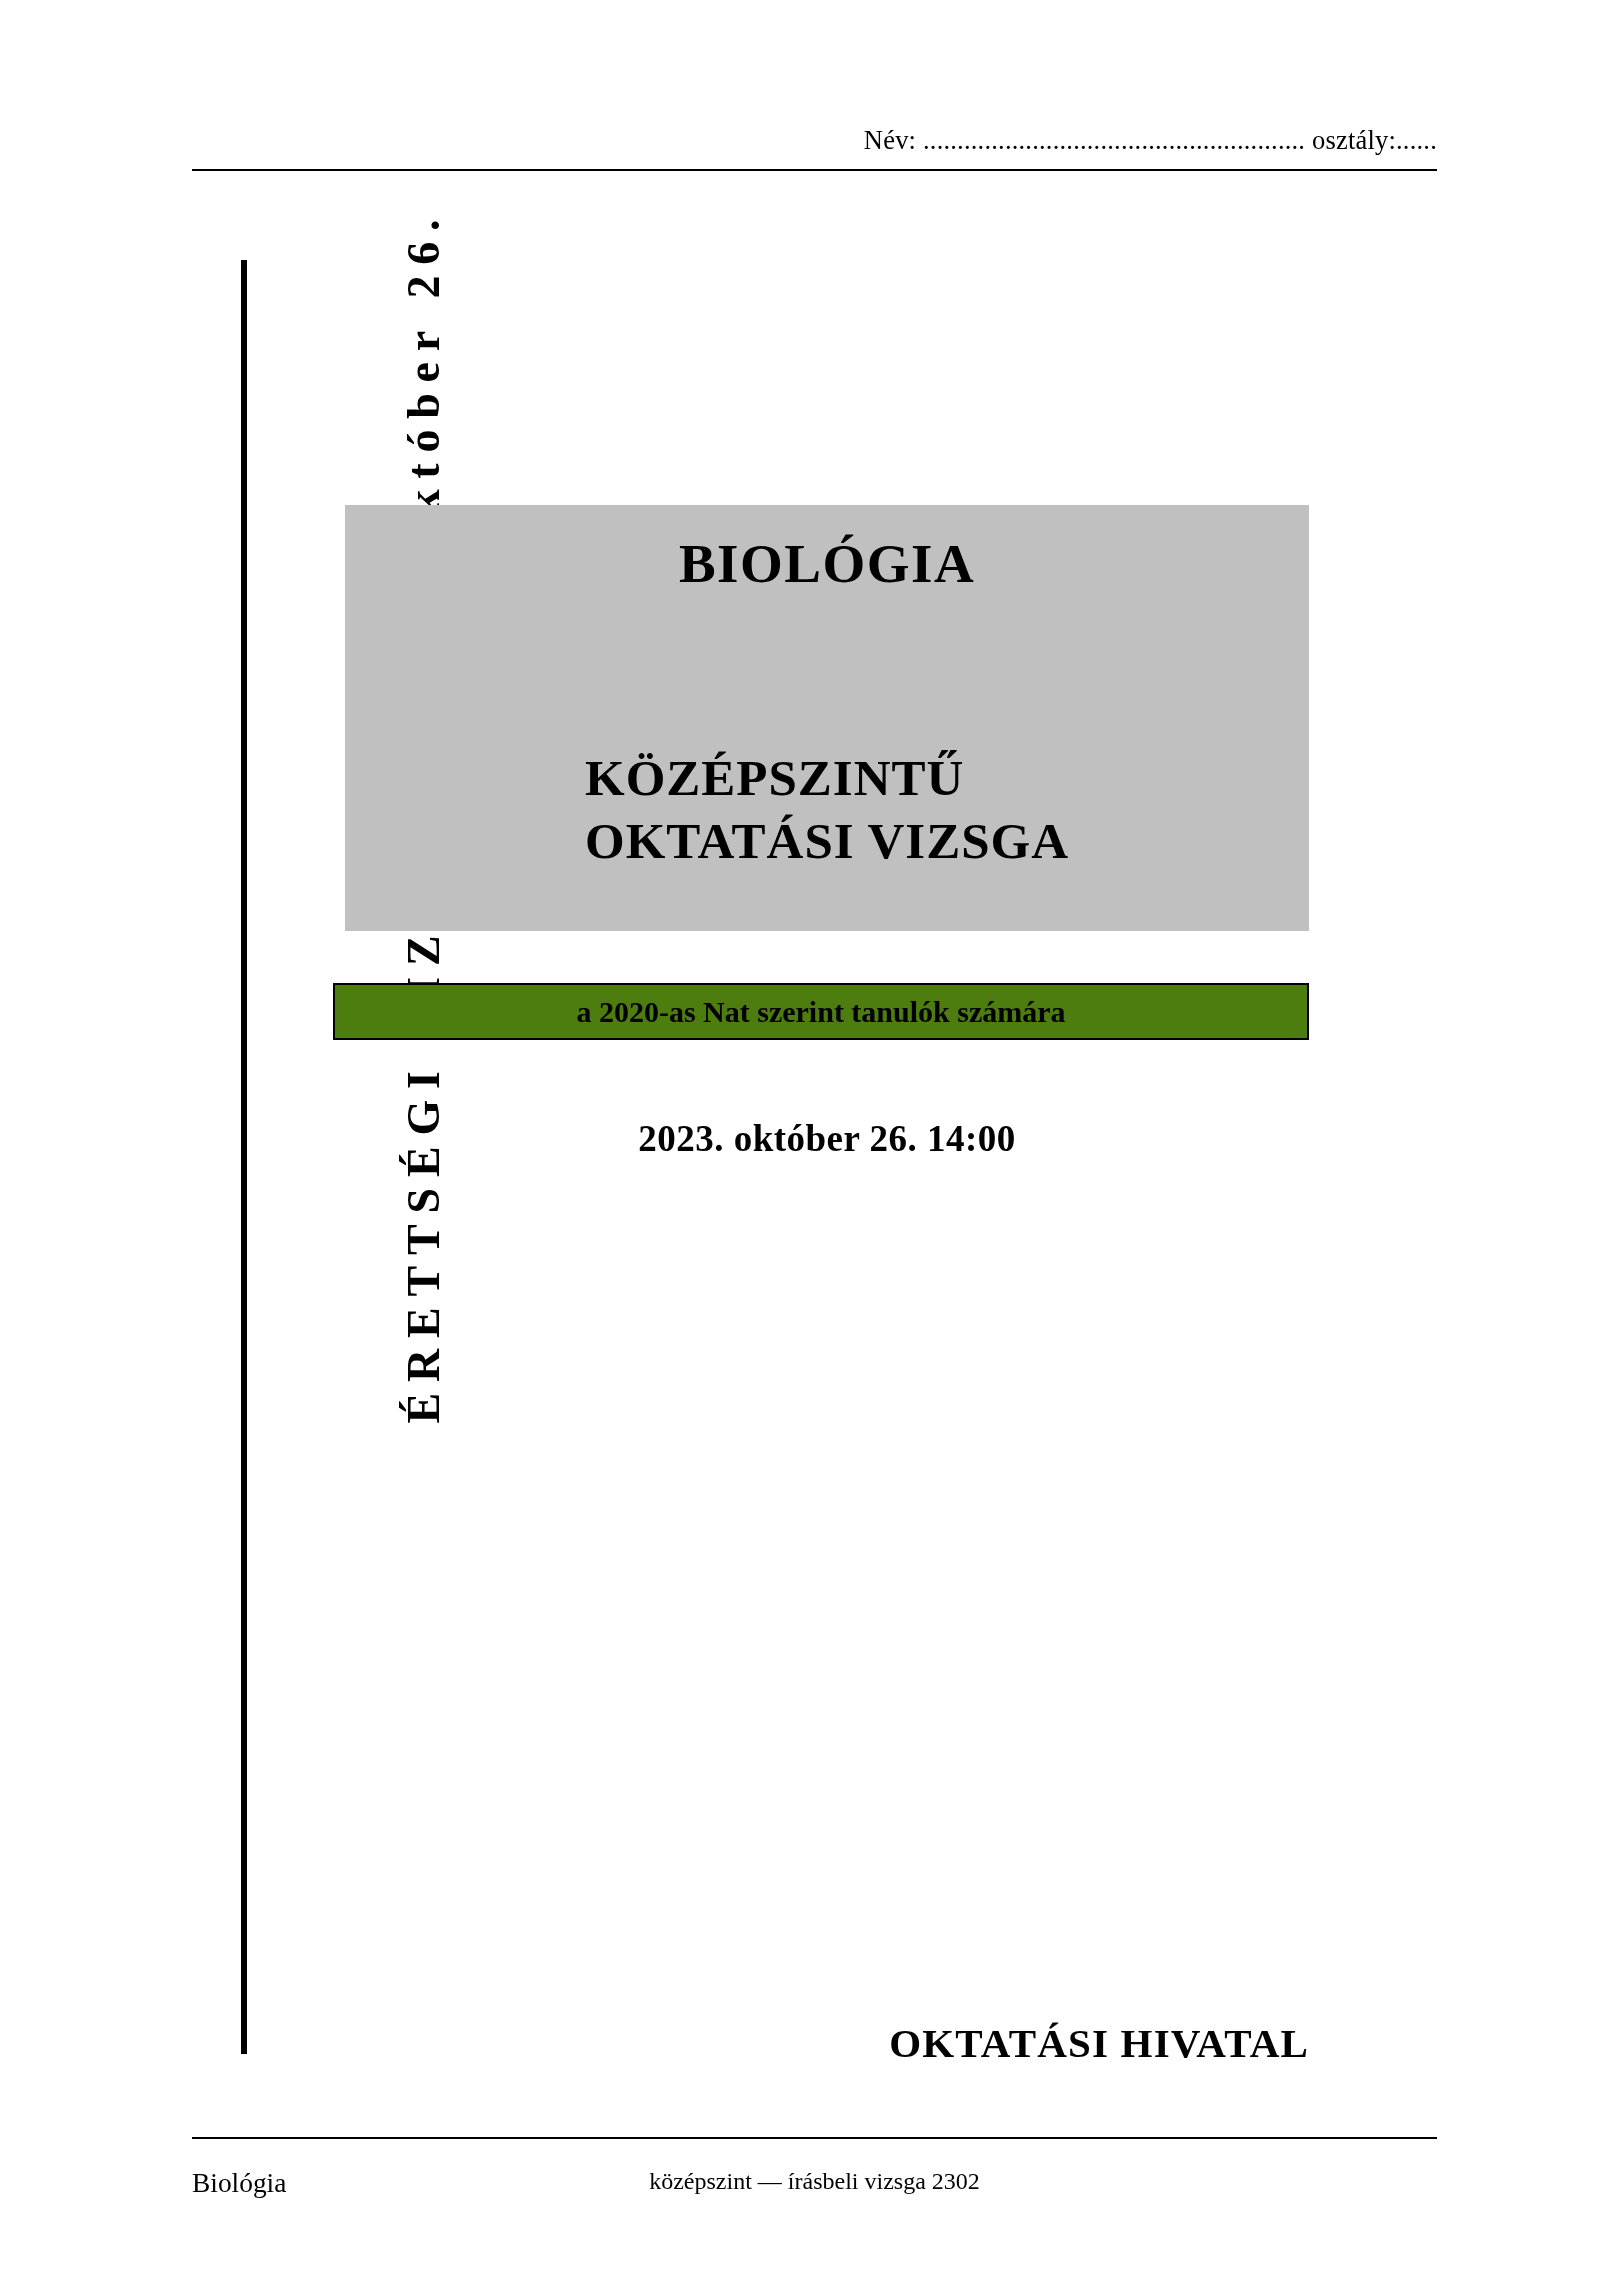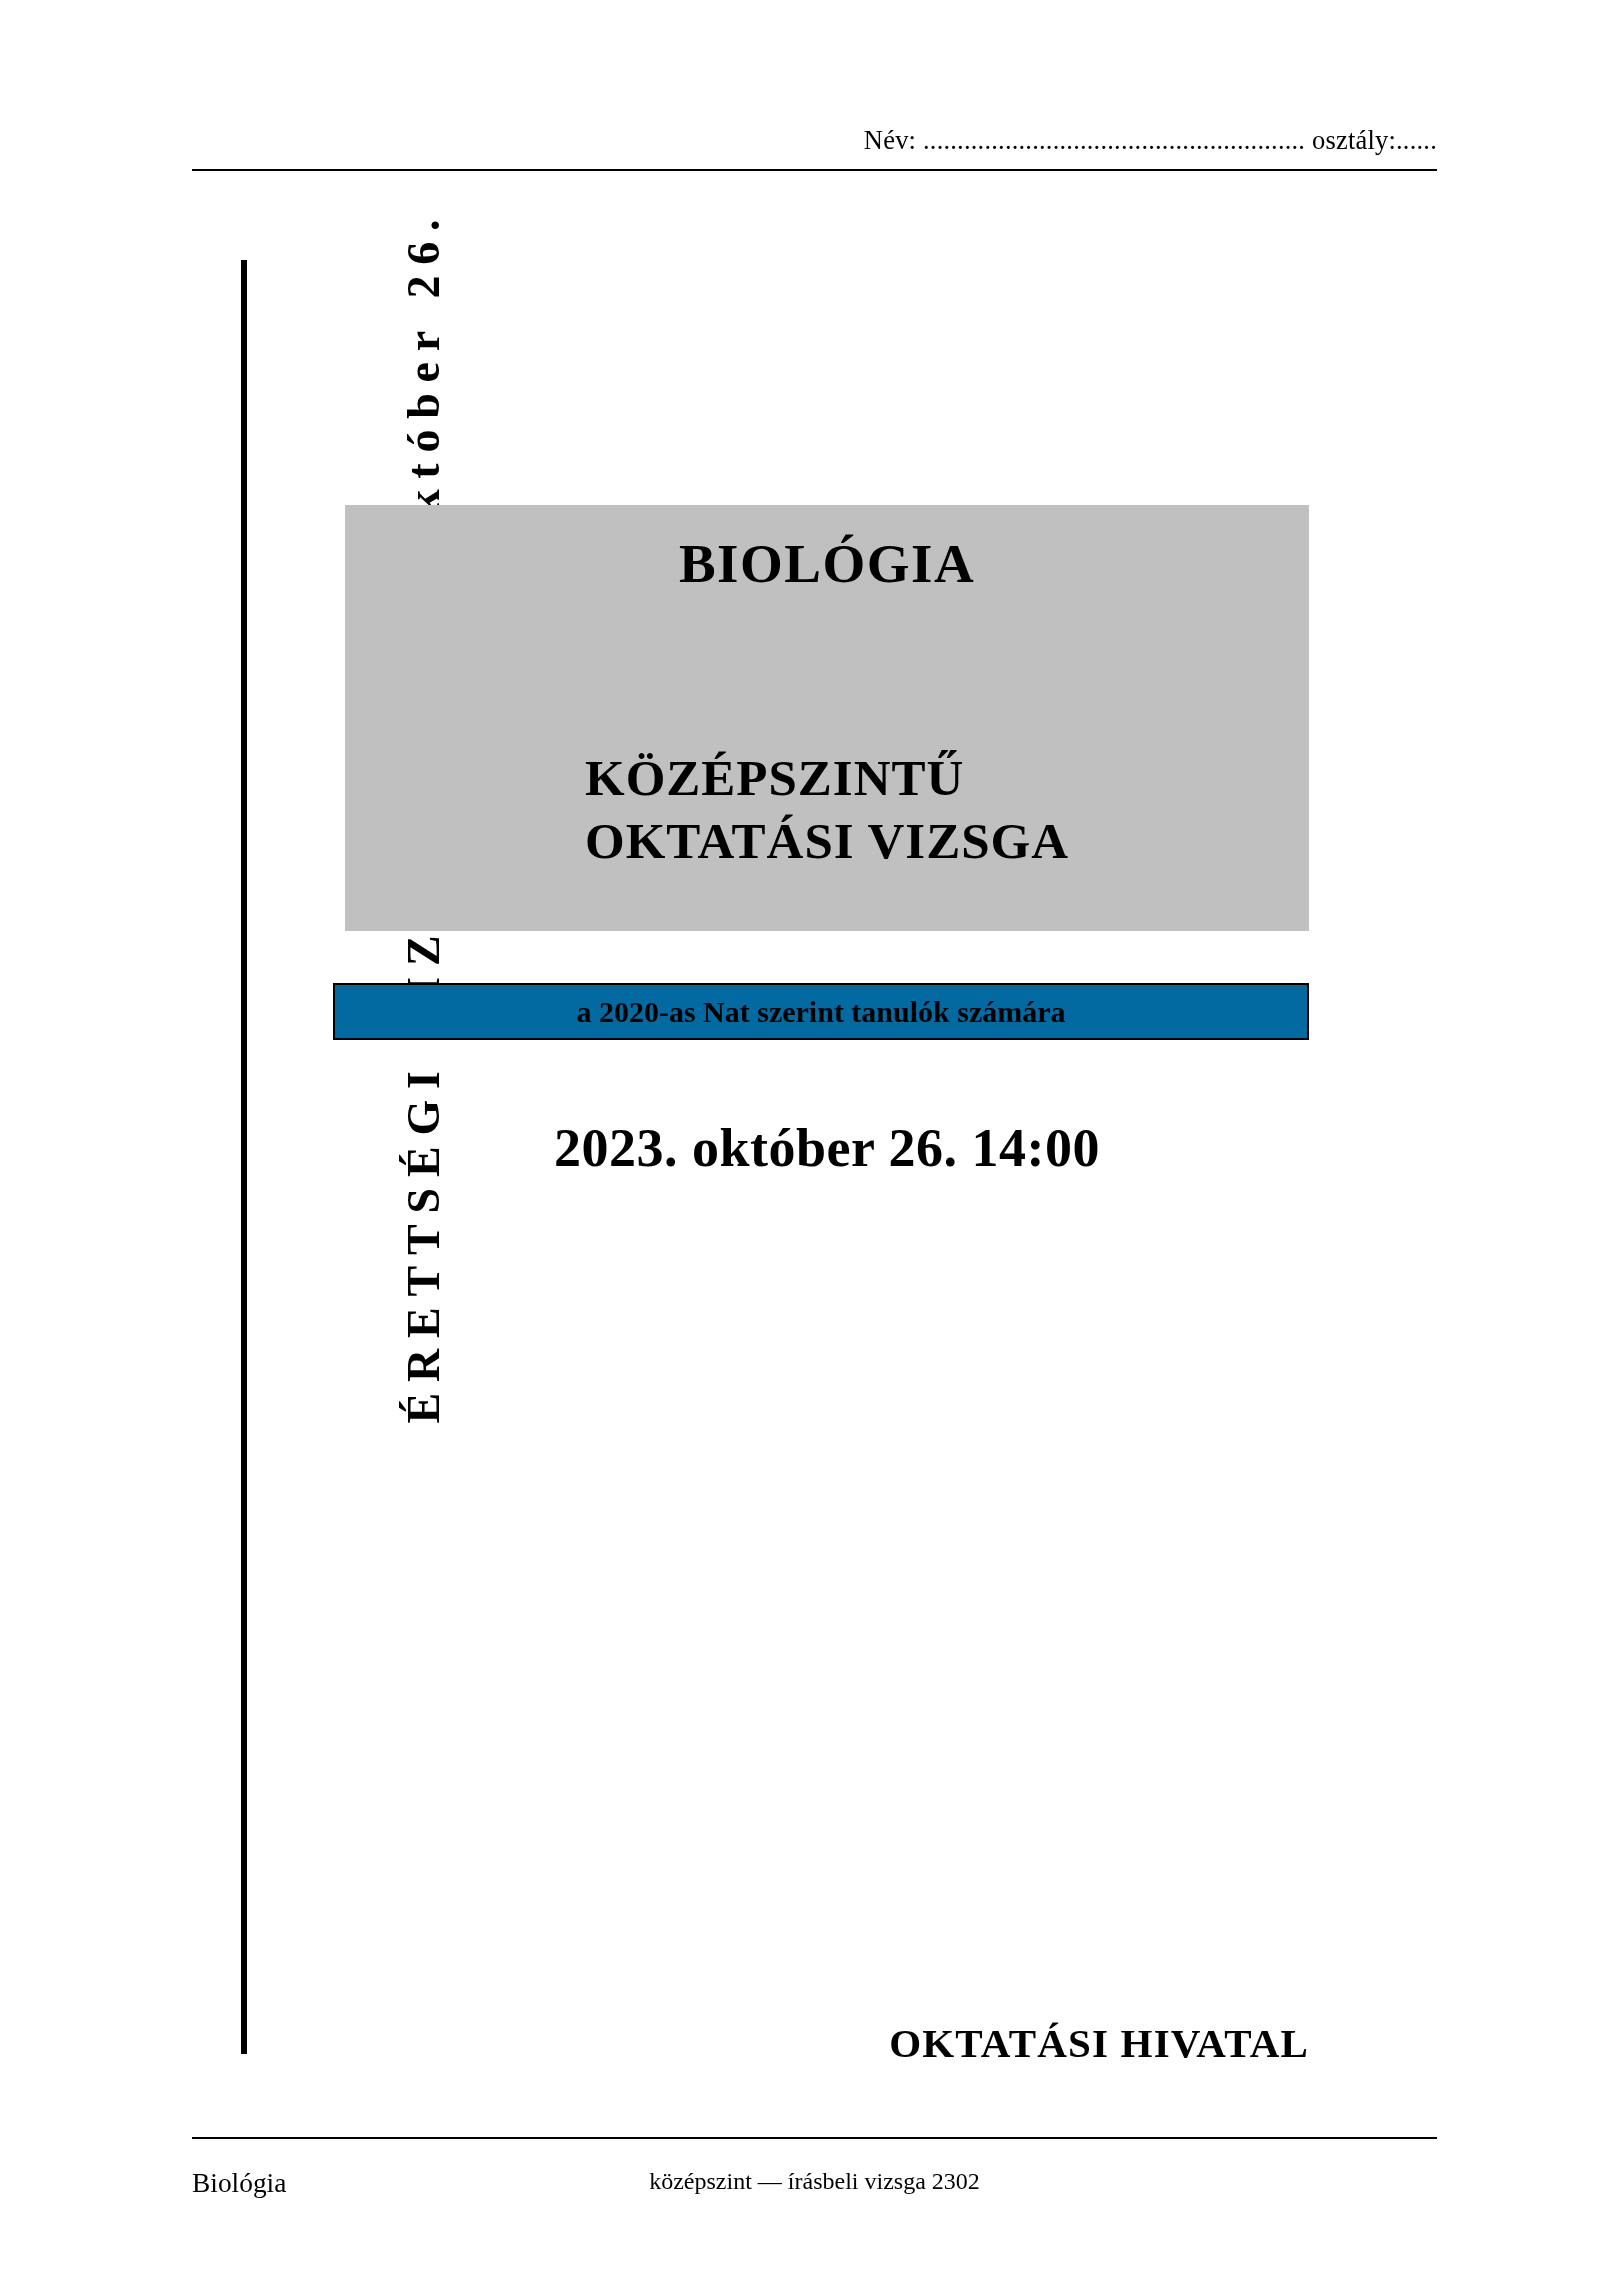--- a/index.html
+++ b/index.html
@@ -100,38 +100,38 @@
     letter-spacing: 1px;
   }
 
   
   .nat-band {
     position: absolute;
     left: 333px;
     top: 983px;
     width: 976px;
     height: 57px;
-    background: #0369a1;
+    background: #4d7c0f;
     border: 2px solid #000;
     box-sizing: border-box;
     display: flex;
     align-items: center;
     justify-content: center;
     font-size: 30px;
     font-weight: bold;
   }
 
   
   .exam-date {
     position: absolute;
     left: 345px;
     top: 1117px;
     width: 964px;
     text-align: center;
-    font-size: 54px;
+    font-size: 37px;
     font-weight: bold;
     letter-spacing: 0.5px;
   }
 
   
   .duration {
     position: absolute;
     left: 345px;
     top: 1372px;
     width: 964px;

